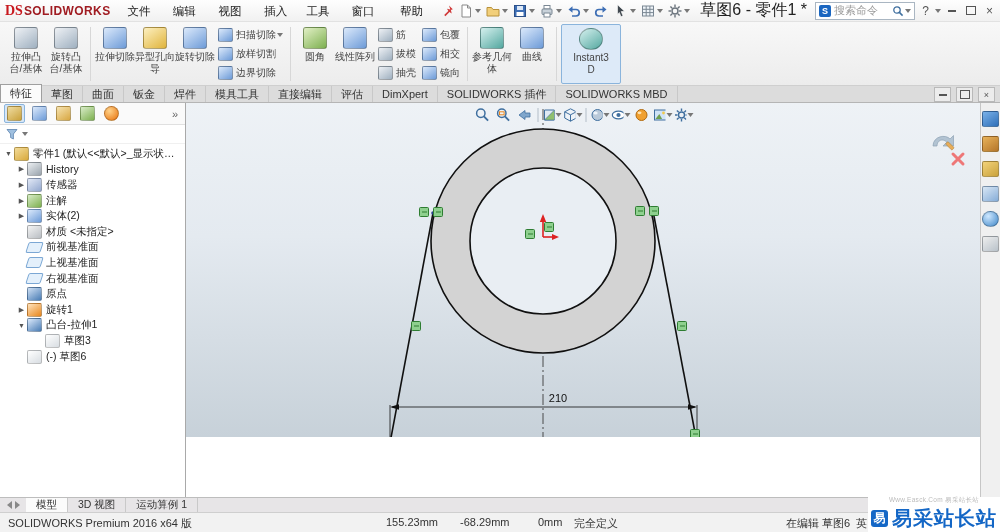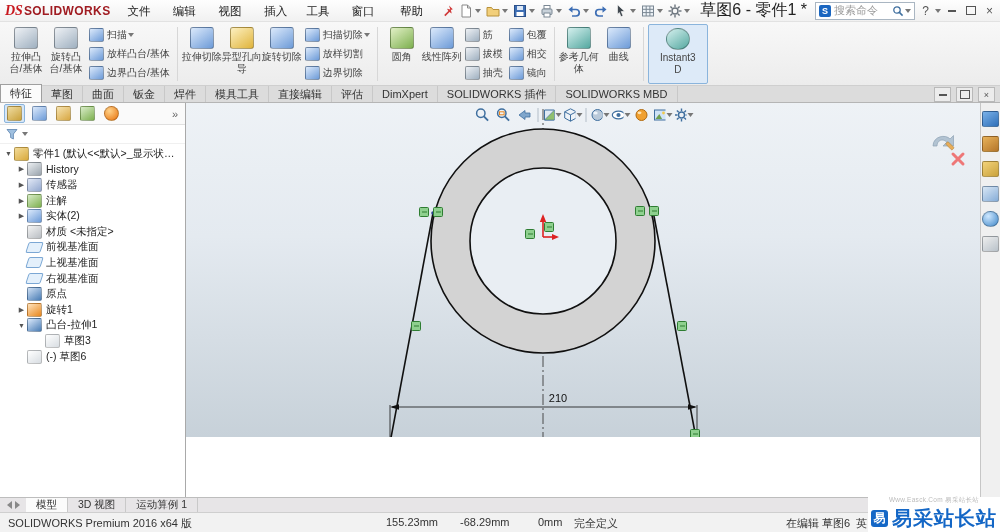--- a/index.html
+++ b/index.html
@@ -4,21 +4,21 @@
 <style>
   html,body{margin:0;padding:0;background:#fff;}
   #app{position:relative;width:1000px;height:532px;background:#fff;
        font-family:"Liberation Sans","DejaVu Sans",sans-serif;font-size:11px;color:#222;
        overflow:hidden;user-select:none;}
   
   .menubar{position:absolute;left:0;top:0;width:1000px;height:22px;
     background:linear-gradient(#fefefe,#f1f1f1);border-bottom:1px solid #e2e2e2;
     display:flex;align-items:center;box-sizing:border-box;}
   .brand{display:flex;align-items:baseline;margin:0 10px 0 5px;white-space:nowrap;}
-  .brand .logo{color:#c8181e;font-weight:bold;font-style:italic;font-size:14px;font-family:"Liberation Serif",serif;}
+  .brand .logo{color:#c8181e;font-weight:bold;font-size:14px;font-family:"Liberation Serif",serif;}
   .brand .name{color:#a01c22;font-weight:bold;font-size:12px;letter-spacing:.4px;margin-left:1px;}
   .menu{padding:0 7px;height:22px;line-height:22px;cursor:default;font-size:11.5px;}
   .mb-right{margin-left:auto;display:flex;align-items:center;padding-right:2px;}
   .qbtn{height:19px;display:flex;align-items:center;justify-content:center;padding:0 2px;border-radius:2px;}
   .caret{width:0;height:0;border-left:3px solid transparent;border-right:3px solid transparent;border-top:4px solid #777;margin-left:1px;}
   .doc-title{margin:0 8px;font-size:16px;color:#222;white-space:nowrap;}
   .searchbox{display:flex;align-items:center;border:1px solid #aab6c2;background:#fff;height:16px;padding:0 3px;width:92px;}
   .search-badge{width:12px;height:12px;background:#1a66c0;color:#fff;font-size:9px;font-weight:bold;
     display:flex;align-items:center;justify-content:center;border-radius:2px;margin-right:3px;flex:none;}
   .search-text{color:#9a9a9a;flex:1;overflow:hidden;white-space:nowrap;}
@@ -253,35 +253,20 @@
   <div class="ribbon">
     <div class="rgroup">
       <div class="rlarge">
         <div class="fico g-gray"></div>
         <div class="rlabel">拉伸凸台/基体</div>
       </div>
       <div class="rlarge">
         <div class="fico g-gray"></div>
         <div class="rlabel">旋转凸台/基体</div>
       </div>
-      <div class="rstack">
-        <div class="rsmall">
-            <span class="sico g-blue"></span>
-            <span>扫描</span>
-            <span class="caret"></span>
-          </div>
-        <div class="rsmall">
-            <span class="sico g-blue"></span>
-            <span>放样凸台/基体</span>
-          </div>
-        <div class="rsmall">
-            <span class="sico g-blue"></span>
-            <span>边界凸台/基体</span>
-          </div>
-      </div>
     </div>
     <div class="rsep"></div>
     <div class="rgroup">
       <div class="rlarge">
         <div class="fico g-blue"></div>
         <div class="rlabel">拉伸切除</div>
       </div>
       <div class="rlarge">
         <div class="fico g-yellow"></div>
         <div class="rlabel">异型孔向导</div>

